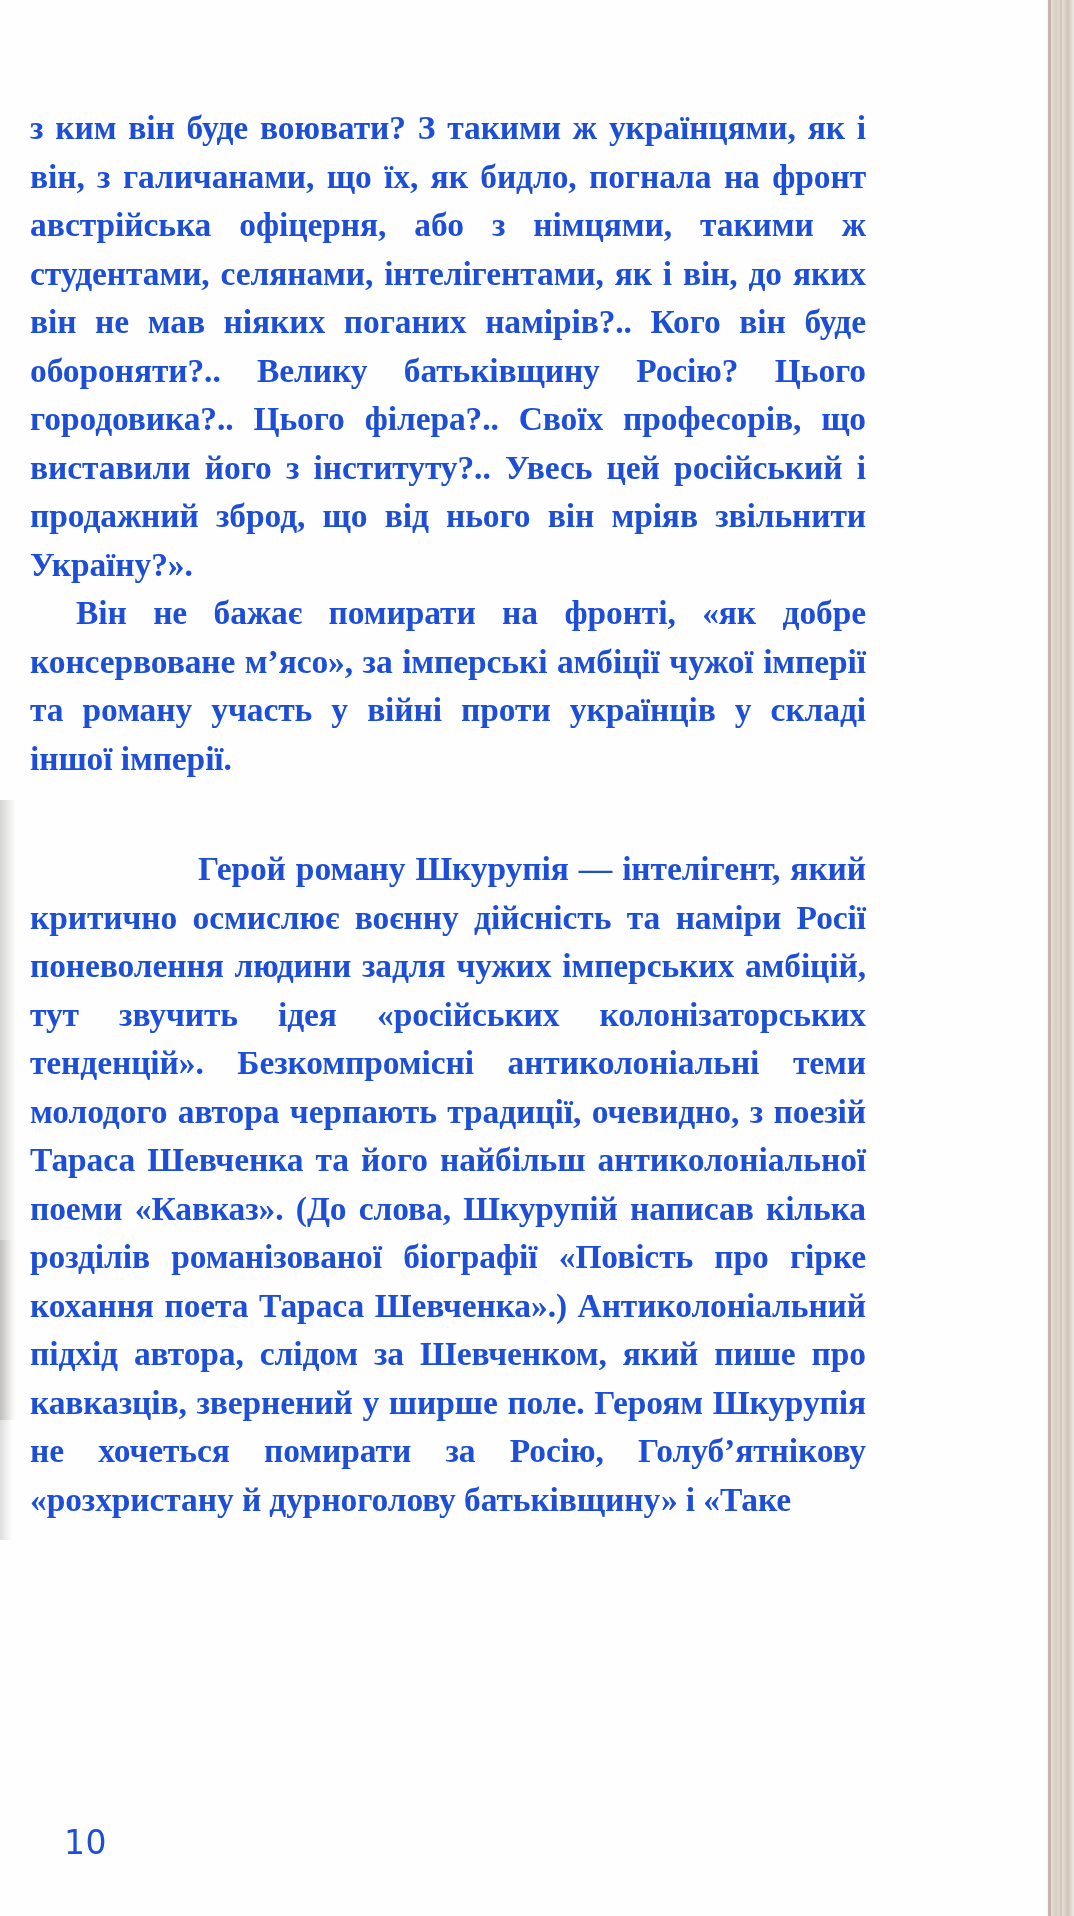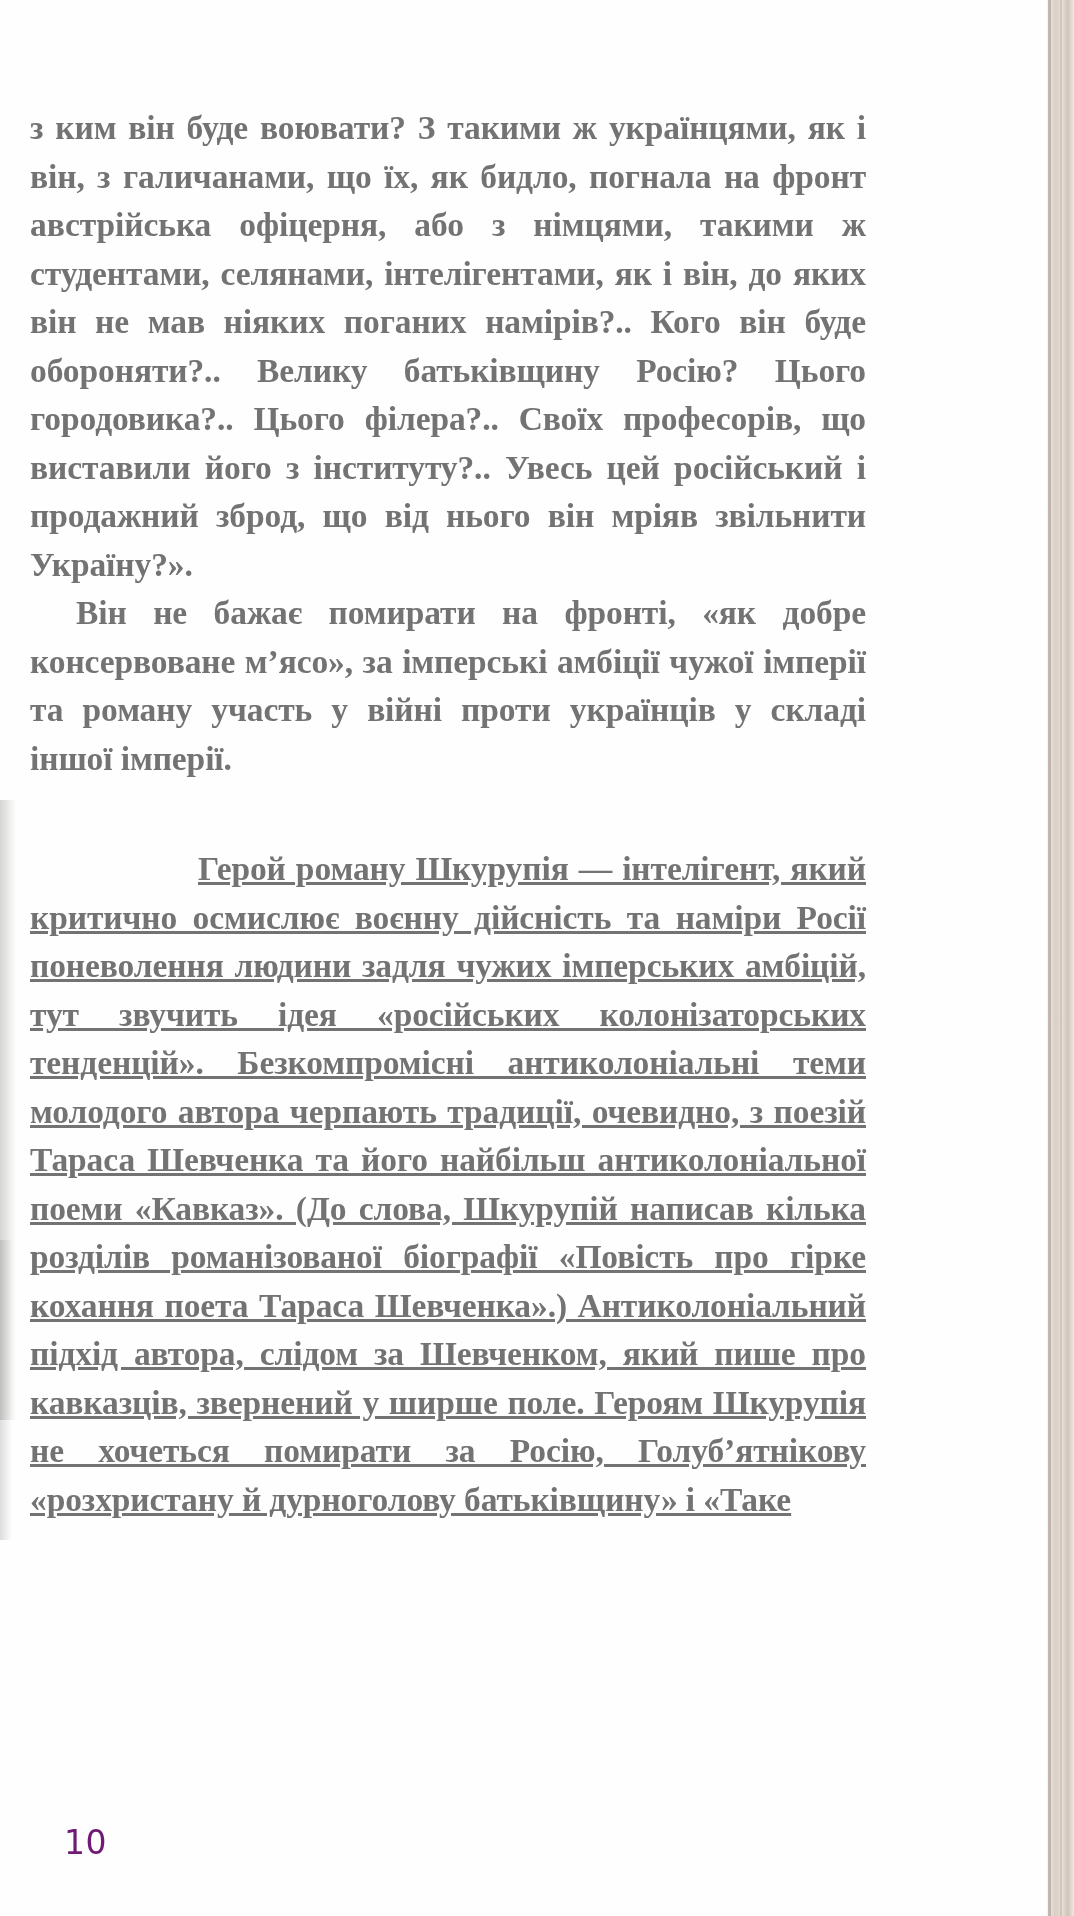--- a/index.html
+++ b/index.html
@@ -78,35 +78,34 @@
     left: 30px;
     top: 0;
     width: 836px;
   }
 
   p.body {
     margin: 0;
     font-size: 33.5px;
     line-height: 48.5px;
     font-weight: 700;
-    color: #737373;
+    color: #1d4ed8;
     text-align: justify;
     text-justify: inter-word;
     letter-spacing: -0.1px;
     -webkit-font-smoothing: antialiased;
   }
   p.body.hang {
     text-indent: 0;
   }
   p.body.indent {
     text-indent: 46px;
   }
   p.body.big-indent {
     text-indent: 168px;
-    text-decoration: underline;
   }
 
   
   .annotated {
     margin-top: 58px;
     position: relative;
   }
   .annotated p.body {
     text-indent: 168px;
     font-weight: 700;
@@ -122,21 +121,21 @@
 
   .gap-large { height: 62px; }
 
   .page-number {
     position: absolute;
     left: 64px;
     top: 1823px;
     font-family: "DejaVu Sans", "Liberation Sans", sans-serif;
     font-size: 33px;
     font-weight: 400;
-    color: #701a75;
+    color: #1d4ed8;
     letter-spacing: 0.5px;
   }
 </style>
 </head>
 <body>
 
 <div class="page">
 
   <div class="paper-surface"></div>
   <div class="left-smudge"></div>

